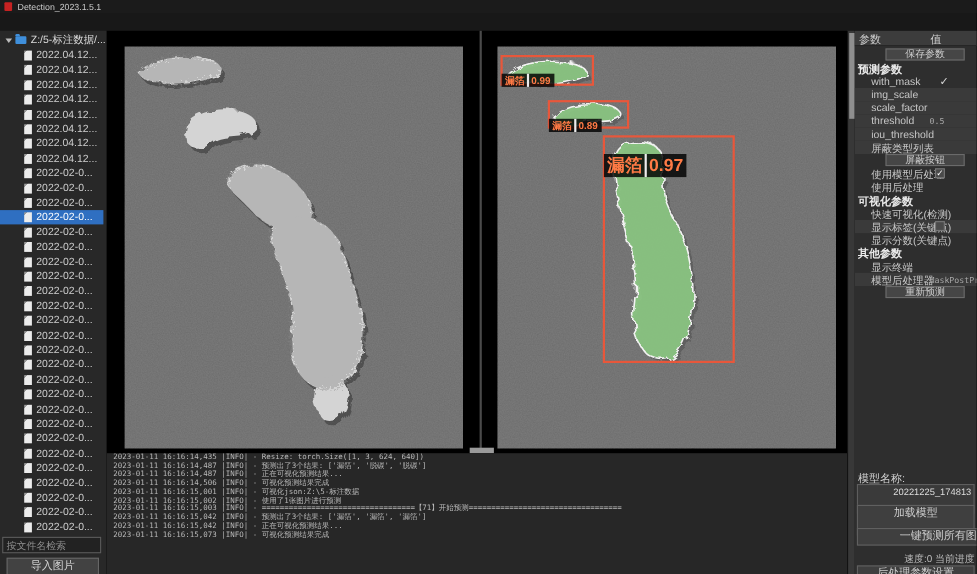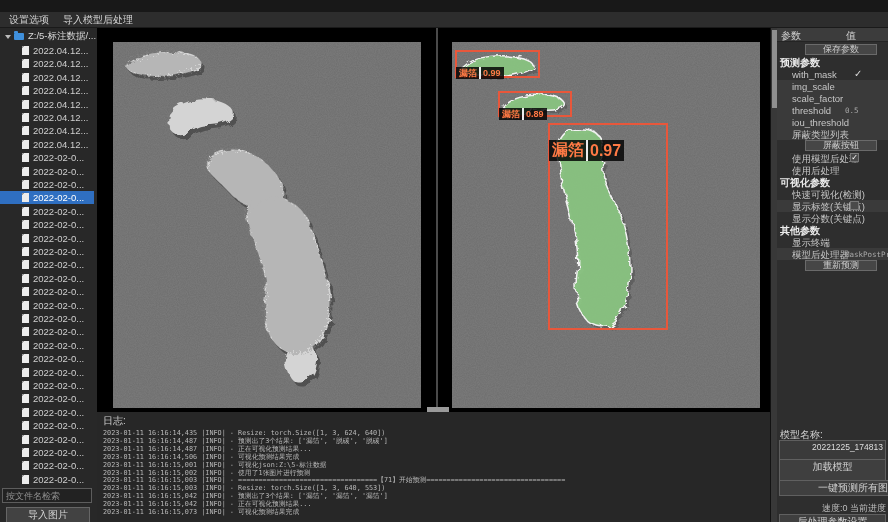--- a/index.html
+++ b/index.html
@@ -98,25 +98,25 @@
     </filter>
     <filter id="rough2" x="-15%" y="-15%" width="130%" height="130%">
       <feTurbulence type="fractalNoise" baseFrequency="0.45 0.5" numOctaves="2" seed="5" result="t"></feTurbulence>
       <feDisplacementMap in="SourceGraphic" in2="t" scale="14"></feDisplacementMap>
     </filter>
   </defs>
 </svg>
 
 <div id="app">
 
-
-  <div class="menubar">
-    <div class="menu-item">设置选项</div>
-    <div class="menu-item">导入模型后处理</div>
-  </div>
+  <div class="titlebar">
+    <div class="app-icon"></div>
+    <div class="title-text">Detection_2023.1.5.1</div>
+  </div>
+
 
   <div class="sidebar">
     <div class="tree">
       <div class="tree-root">
         <span class="tri"></span>
         <span class="folder-ico"></span>
         <span class="tree-label">Z:/5-标注数据/...</span>
       </div>
     <div class="tree-row" style="top: 16px;">
           <span class="file-ico"></span>
@@ -316,30 +316,28 @@
       </div>
       <div class="det-label l3">
         <span>漏箔</span>
           <span class="sep"></span>
           <span>0.97</span>
       </div>
     </div>
   </div>
 
   <div class="logpanel">
-    <div class="log-title">日志:</div>
     <div>
         <div class="log-line">2023-01-11 16:16:14,435 |INFO| - Resize: torch.Size([1, 3, 624, 640])</div>
         <div class="log-line">2023-01-11 16:16:14,487 |INFO| - 预测出了3个结果: ['漏箔', '脱碳', '脱碳']</div>
         <div class="log-line">2023-01-11 16:16:14,487 |INFO| - 正在可视化预测结果...</div>
         <div class="log-line">2023-01-11 16:16:14,506 |INFO| - 可视化预测结果完成</div>
         <div class="log-line">2023-01-11 16:16:15,001 |INFO| - 可视化json:Z:\5-标注数据</div>
         <div class="log-line">2023-01-11 16:16:15,002 |INFO| - 使用了1张图片进行预测</div>
         <div class="log-line">2023-01-11 16:16:15,003 |INFO| - ==================================【71】开始预测==================================</div>
-        <div class="log-line">2023-01-11 16:16:15,003 |INFO| - Resize: torch.Size([1, 3, 640, 553])</div>
         <div class="log-line">2023-01-11 16:16:15,042 |INFO| - 预测出了3个结果: ['漏箔', '漏箔', '漏箔']</div>
         <div class="log-line">2023-01-11 16:16:15,042 |INFO| - 正在可视化预测结果...</div>
         <div class="log-line">2023-01-11 16:16:15,073 |INFO| - 可视化预测结果完成</div>
       </div>
   </div>
 
   <div class="rscroll">
     <div class="rscroll-thumb"></div>
   </div>
 

